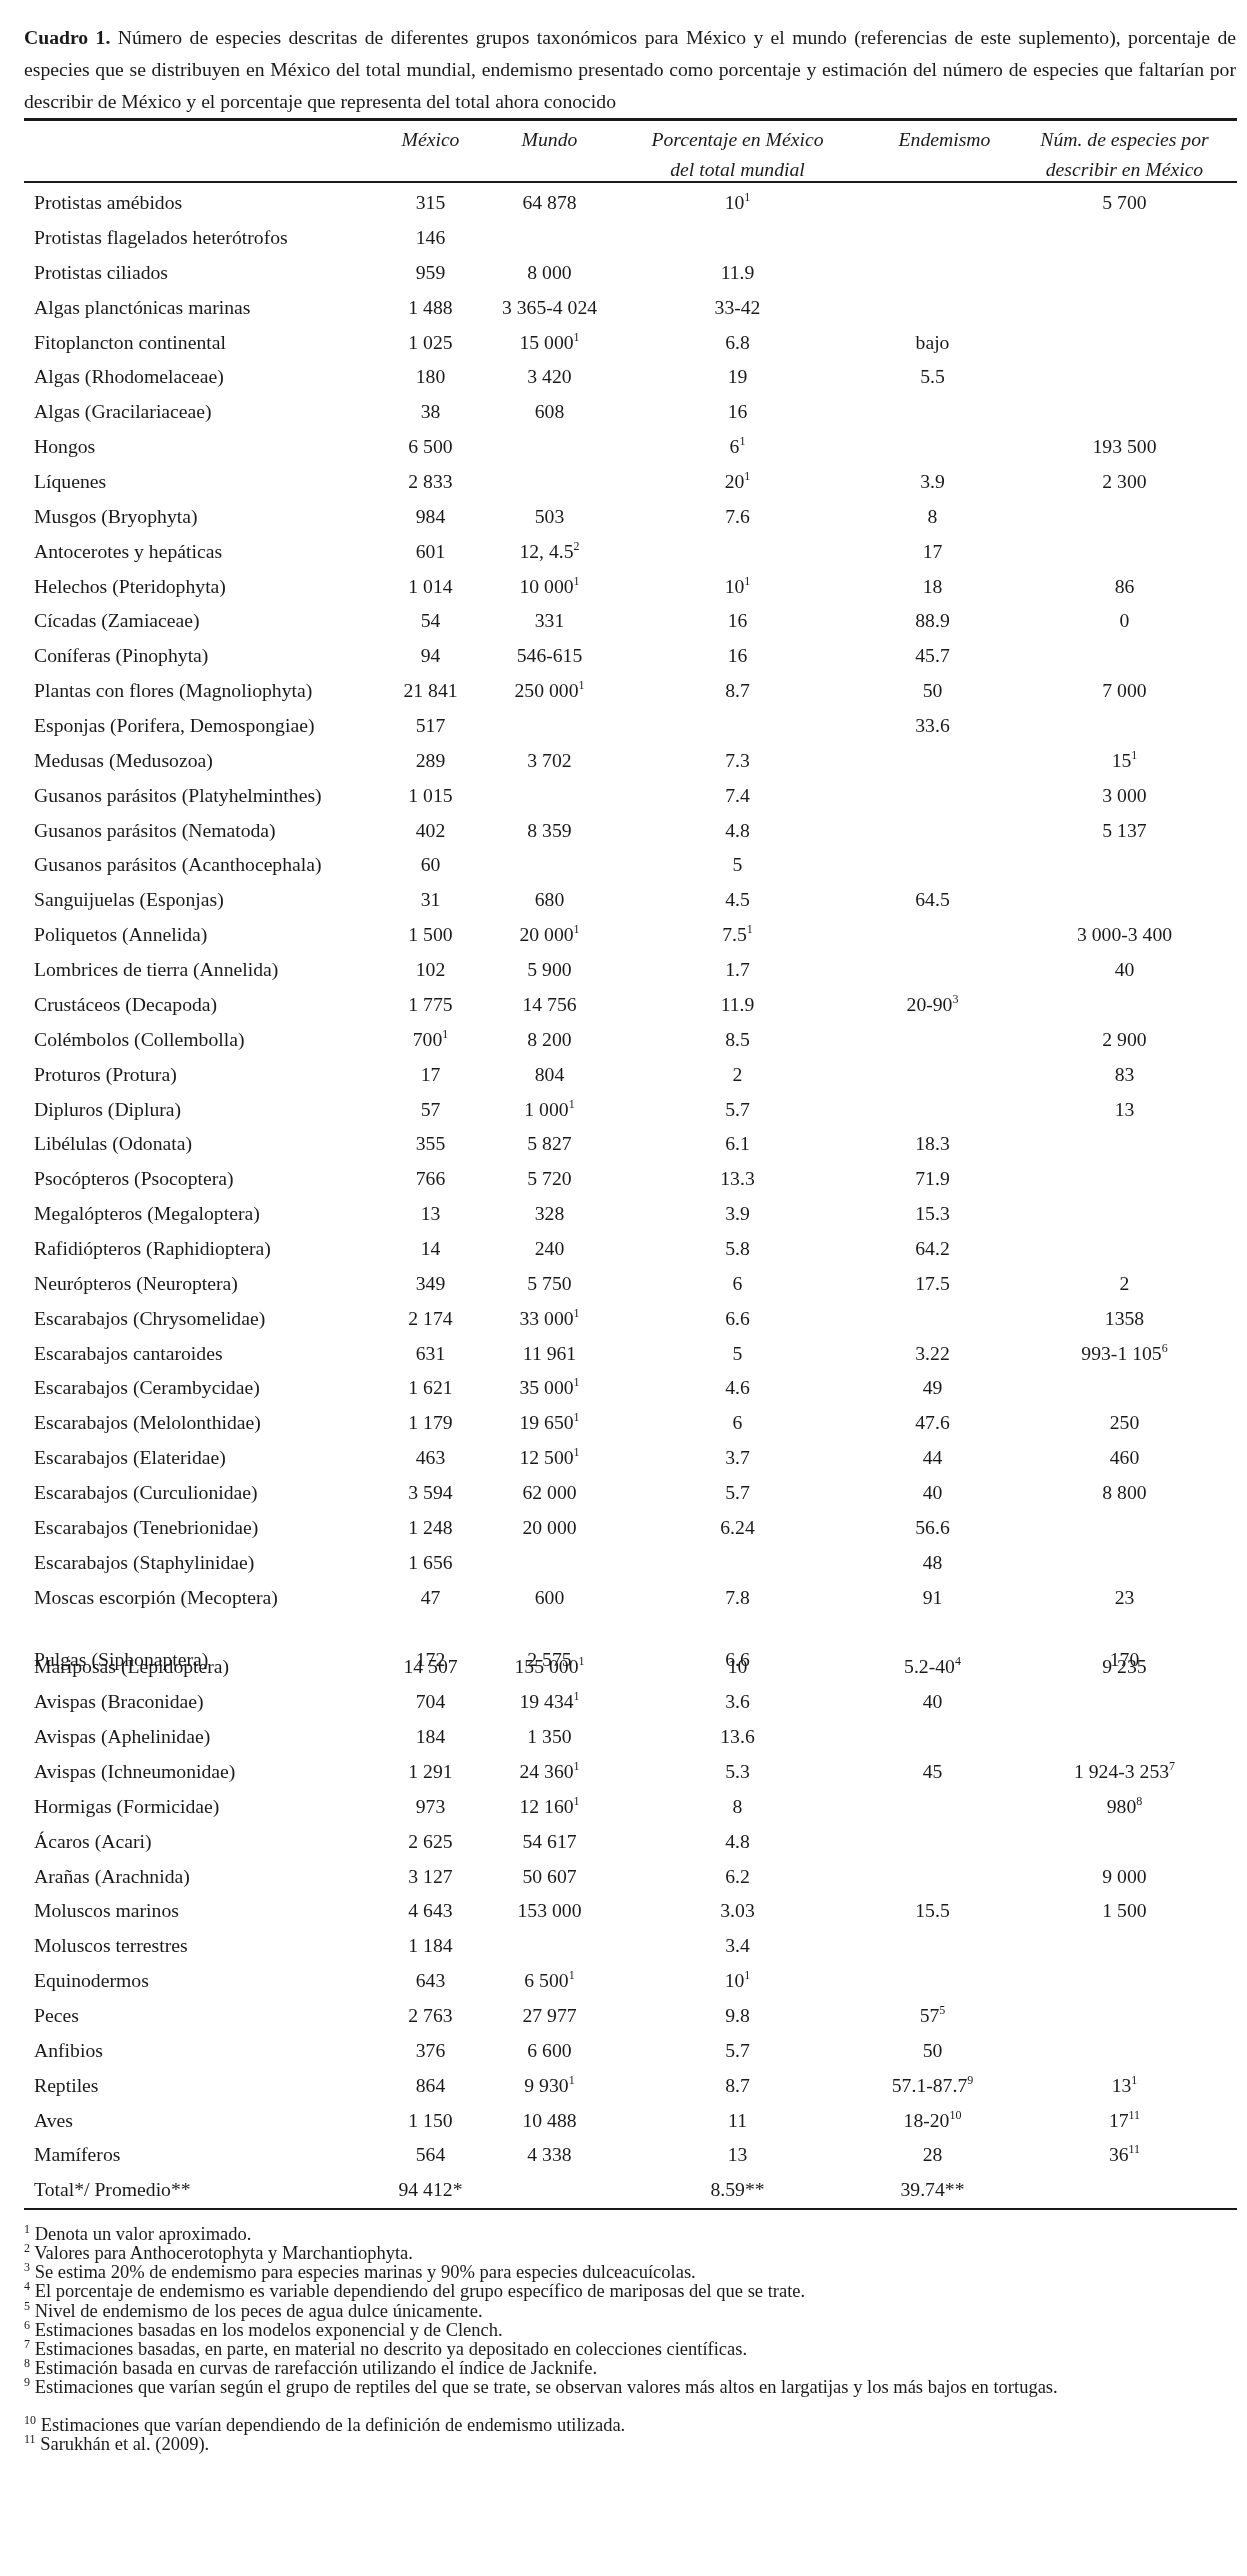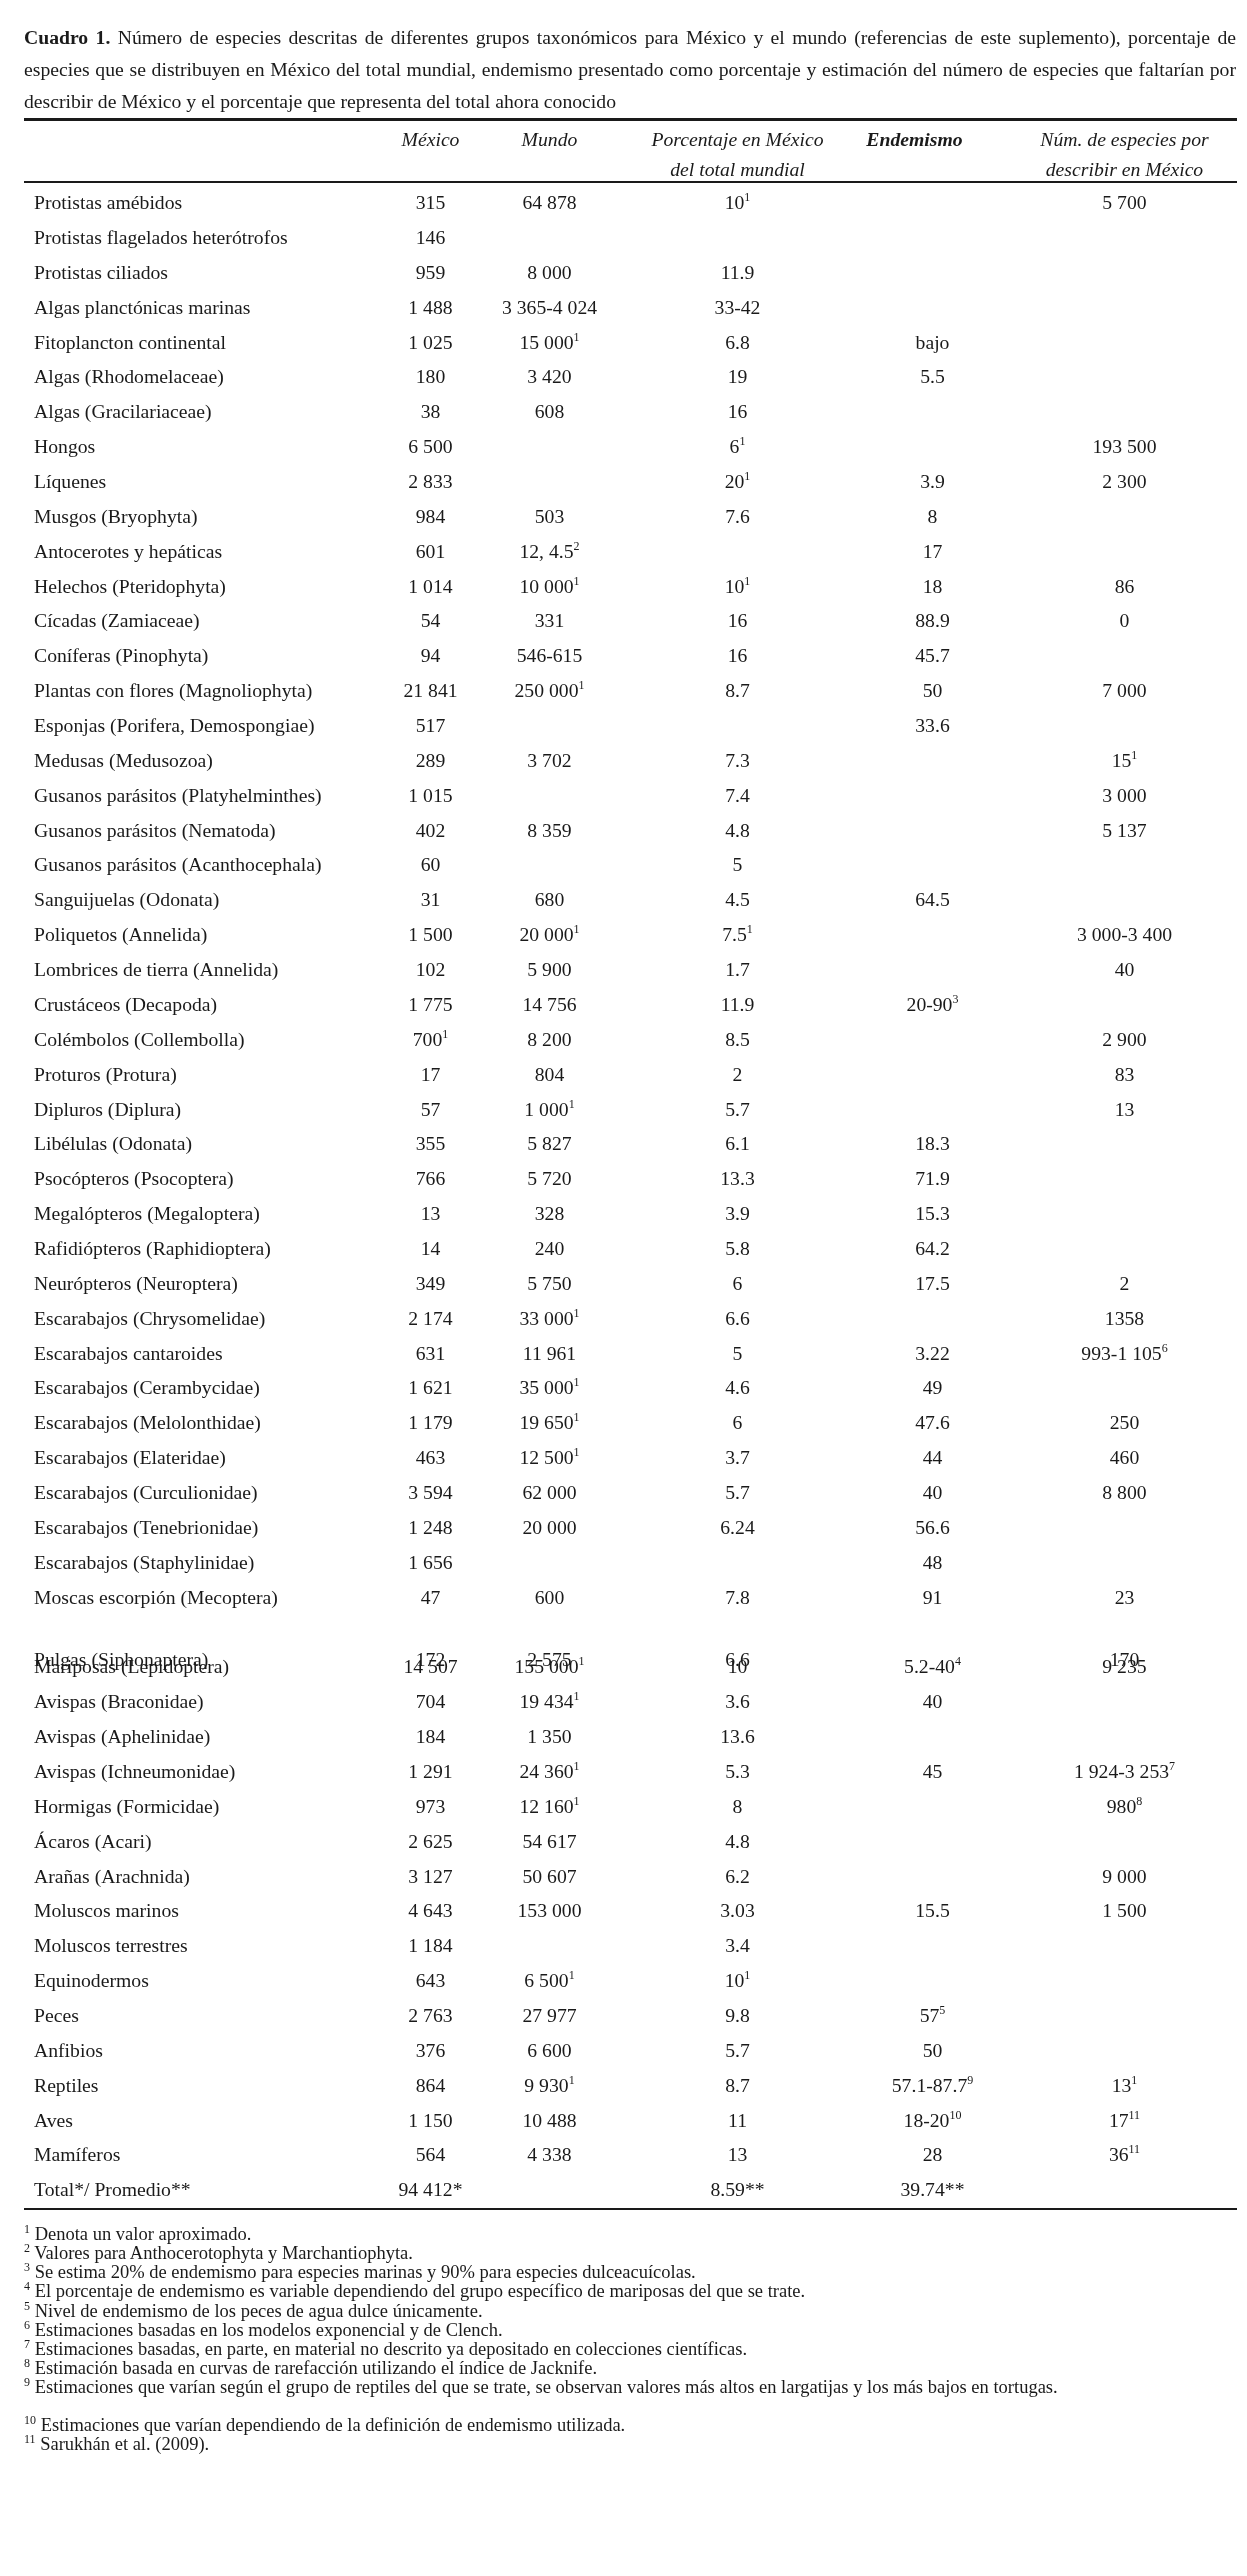--- a/index.html
+++ b/index.html
@@ -28,21 +28,21 @@
 
 <div class="rule" style="top:118px;height:3px;"></div>
 
 <div>
   <div class="hdr" style="left:353px;width:155px;top:124px;text-align:center;">México</div>
   <div class="hdr" style="left:472px;width:155px;top:124px;">Mundo</div>
   <div class="hdr" style="left:630px;width:215px;top:124px;">
     <div>Porcentaje en México</div>
     <div>del total mundial</div>
   </div>
-  <div class="hdr" style="left:837px;width:155px;top:124px;font-weight:bold;">Endemismo</div>
+  <div class="hdr" style="left:867px;width:155px;top:124px;">Endemismo</div>
   <div class="hdr" style="left:1023px;width:203px;top:124px;">
     <div>Núm. de especies por</div>
     <div>describir en México</div>
   </div>
 </div>
 
 <div class="rule" style="top:181px;height:1.8px;"></div>
 
 <div id="rows">
     <div class="row" style="top: 185px;">
@@ -199,21 +199,21 @@
     </div>
     <div class="row" style="top: 847px;">
       <div class="cell lab">Gusanos parásitos (Acanthocephala)</div>
       <div class="cell c c1"><span>60</span><sup></sup></div>
       <div class="cell c c2"><span></span><sup></sup></div>
       <div class="cell c c3"><span>5</span><sup></sup></div>
       <div class="cell c c4"><span></span><sup></sup></div>
       <div class="cell c c5"><span></span><sup></sup></div>
     </div>
     <div class="row" style="top: 882px;">
-      <div class="cell lab">Sanguijuelas (Odonata)</div>
+      <div class="cell lab">Sanguijuelas (Esponjas)</div>
       <div class="cell c c1"><span>31</span><sup></sup></div>
       <div class="cell c c2"><span>680</span><sup></sup></div>
       <div class="cell c c3"><span>4.5</span><sup></sup></div>
       <div class="cell c c4"><span>64.5</span><sup></sup></div>
       <div class="cell c c5"><span></span><sup></sup></div>
     </div>
     <div class="row" style="top: 917px;">
       <div class="cell lab">Poliquetos (Annelida)</div>
       <div class="cell c c1"><span>1 500</span><sup></sup></div>
       <div class="cell c c2"><span>20 000</span><sup>1</sup></div>

